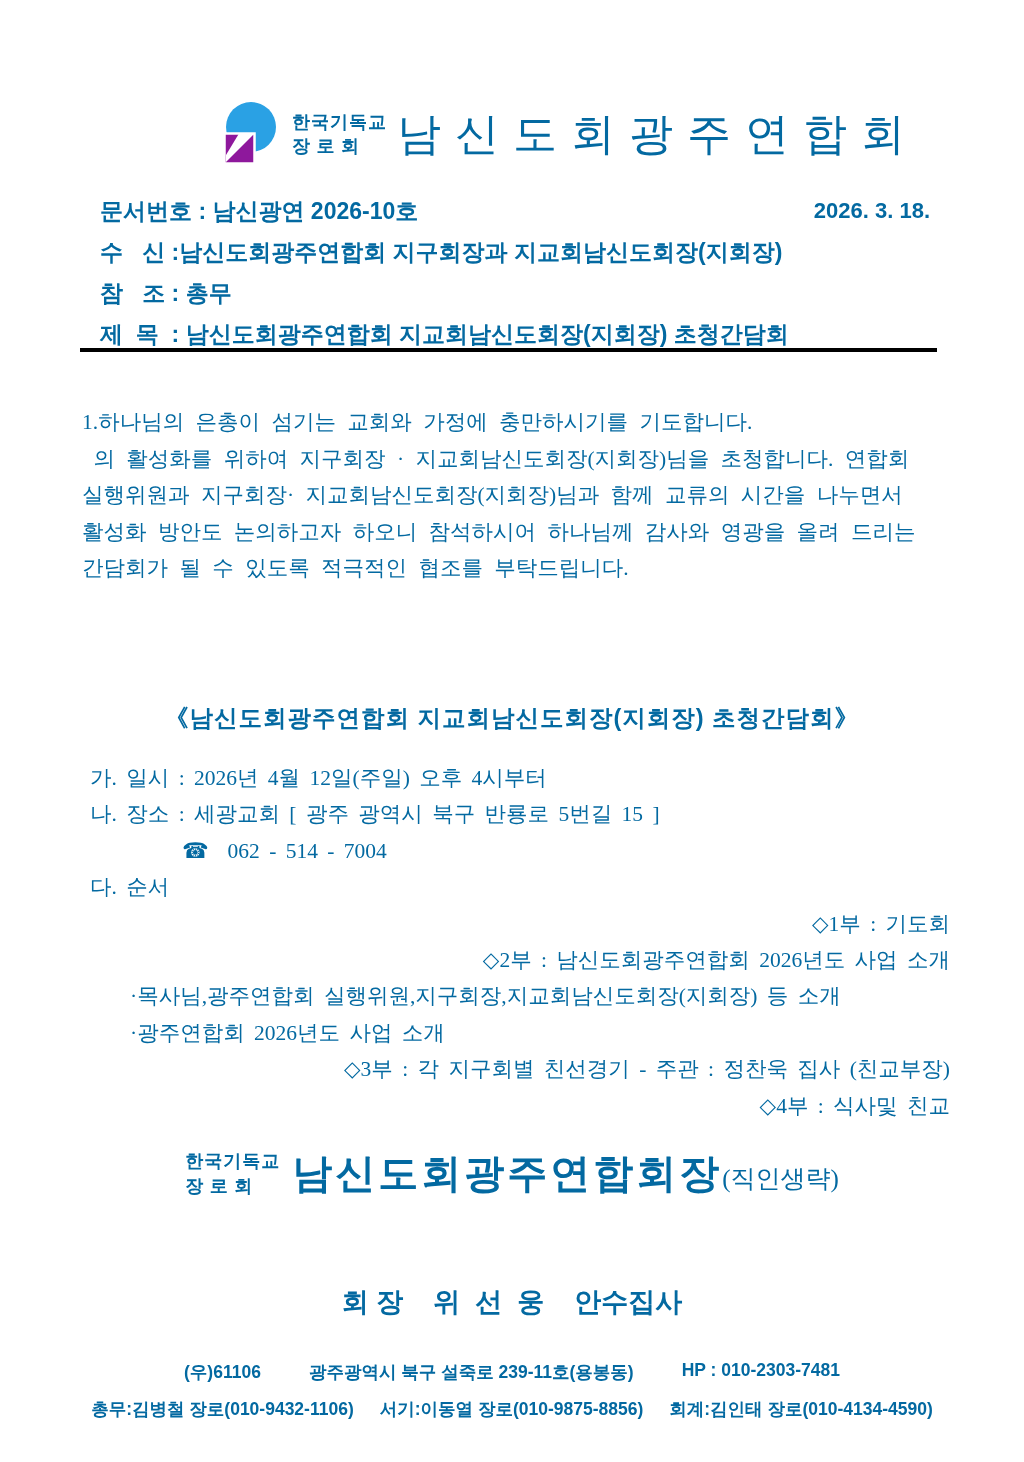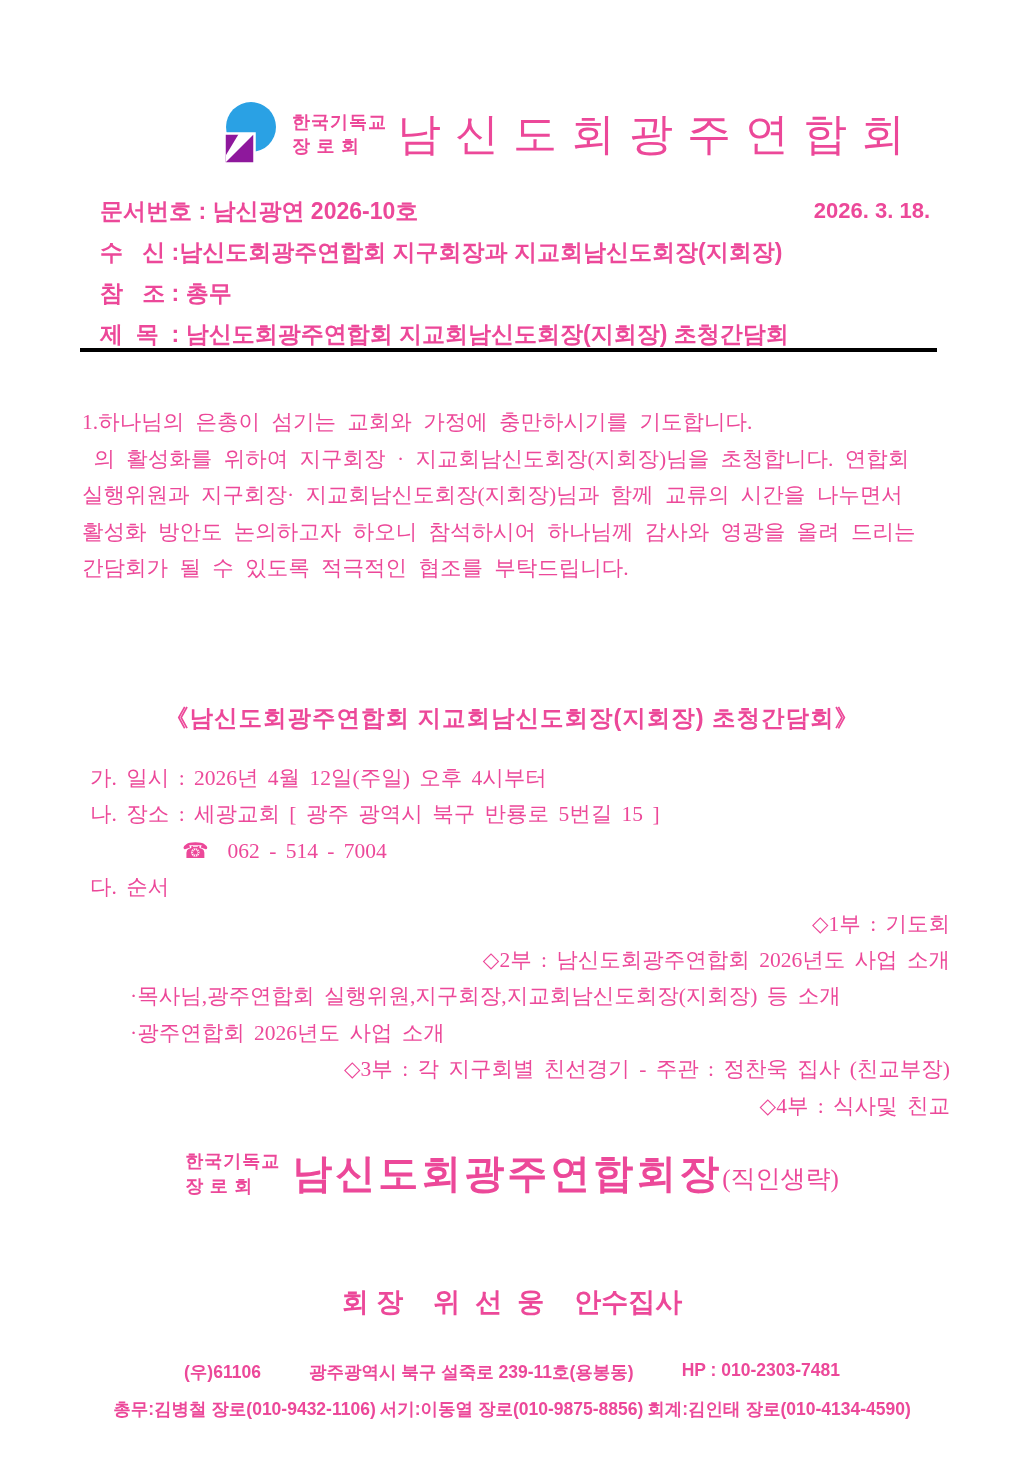--- a/index.html
+++ b/index.html
@@ -1,19 +1,19 @@
 <!DOCTYPE html>
 <html><head>
 <meta charset="utf-8">
 <style>
   * { margin:0; padding:0; box-sizing:border-box; }
   html,body { background:#ffffff; }
   .page {
     position:relative; width:1024px; height:1462px; margin:0 auto;
-    background:#ffffff; color:#ec4899;
+    background:#ffffff; color:#0369a1;
     font-family:"Liberation Serif","DejaVu Serif",serif;
     overflow:hidden;
   }
   
   .letterhead { position:absolute; left:220px; top:98px; display:flex; align-items:center; }
   .logo { width:58px; height:72px; flex:0 0 auto; }
   .denom-small {
     margin-left:14px; font-size:18px; line-height:1.35; font-weight:bold;
     white-space:pre; letter-spacing:1px;
   }
@@ -51,21 +51,21 @@
   .sig-seal  { font-size:25px; align-self:flex-end; padding-bottom:6px; white-space:nowrap; }
   .president { position:absolute; left:0; top:1284px; width:1024px; text-align:center;
     font-family:"Liberation Sans","DejaVu Sans",sans-serif; font-weight:bold;
     font-size:27px; white-space:pre; }
   
   .footer { position:absolute; left:0; top:1360px; width:1024px;
     font-family:"Liberation Sans","DejaVu Sans",sans-serif; font-weight:bold;
     font-size:17.5px; }
   .footer-line { display:flex; justify-content:center; white-space:pre; }
   .footer-line1 { gap:48px; margin-bottom:13px; }
-  .footer-line2 { gap:4px; }
+  .footer-line2 { gap:26px; }
 </style>
 </head>
 <body>
 
 <div class="page">
 
   <div class="letterhead">
     <svg class="logo" viewBox="0 0 58 72">
       <circle cx="31" cy="29" r="25" fill="#2AA1E4"></circle>
       <rect x="4.5" y="35.5" width="30" height="30" fill="#8E189C" stroke="#ffffff" stroke-width="2.5"></rect>

